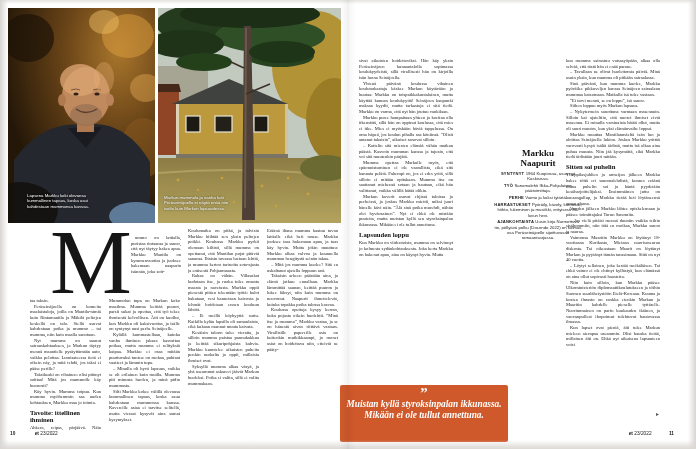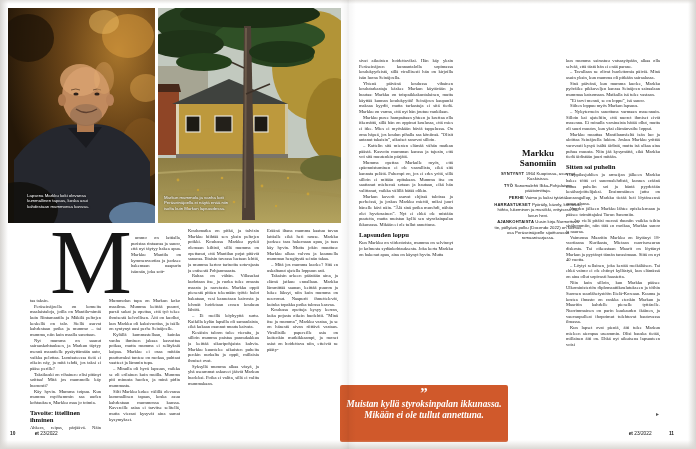--- a/index.html
+++ b/index.html
@@ -205,21 +205,21 @@
       <p class="para">– Jos vielä pitäisi mennä duuniin vaikka teihin sisähommiin, niin tätä en moikaa, Markku sanoo ja nauraa.</p>
       <p class="para">Vaimonsa Maaritin Markku on löytänyt 18-vuotiaana Kurikasta, Mietaan nuorisoseuran diskosta. Tai oikeastaan Maarit on löytänyt Markun ja pyytänyt tämän tanssimaan. Siitä on nyt 40 vuotta.</p>
       <p class="para">– Löytyi sellainen, joka kestää meikäläisen. Tai ehkä vaimo ei ole ehtinyt kyllästyä, kun elämässä on aina ollut sopivasti haastetta.</p>
       <p class="para">Niin kuin silloin, kun Markku pääsee Ulkoministeriön diplomaattikoulutukseen ja töihin Suomen suurlähetystöön Etelä-Koreaan. Kuuma ja kostea ilmasto on rankka etenkin Markun ja Maaritin kahdelle pienelle tyttärelle. Nuorimmainen on parin kuukauden ikäinen, ja vauvanpulleat ihopoimut tulehtuvat hautovassa ilmassa.</p>
       <p class="para">Kun lapset ovat pieniä, äiti tulee Markun mieleen aiempaa useammin. Olisi hauska tietää, millainen äiti on. Ehkä nyt aikuisena lapsuuteen voisi</p>
     </div>
 
   <div id="factbox">
     <p class="fact-title">
       <span>Markku</span><br>
-      <span>Sanomiin</span>
+      <span>Naapurit</span>
     </p>
     <div>
         <p class="fact"><b>SYNTYNYT </b>1964 Kuopiossa, asuu nyt Kaskisissa.</p>
         <p class="fact"><b>TYÖ </b>Sanomalehti Ilkka-Pohjalaisen päätoimittaja.</p>
         <p class="fact"><b>PERHE </b>Vaimo ja kaksi tytärtä.</p>
         <p class="fact"><b>HARRASTUKSET </b>Pyöräily, kävely, kuntosali, hiihto, lukeminen ja musiikki, erityisesti 80-luvun hevi.</p>
         <p class="fact"><b>AJANKOHTAISTA </b>Uusin kirja Nurmettuva tie, pöllyävä polku (Docendo 2022) on kolmas osa Peräseinäjoelle sijoittuvassa romaanisarjassa.</p>
       </div>
   </div>
 

